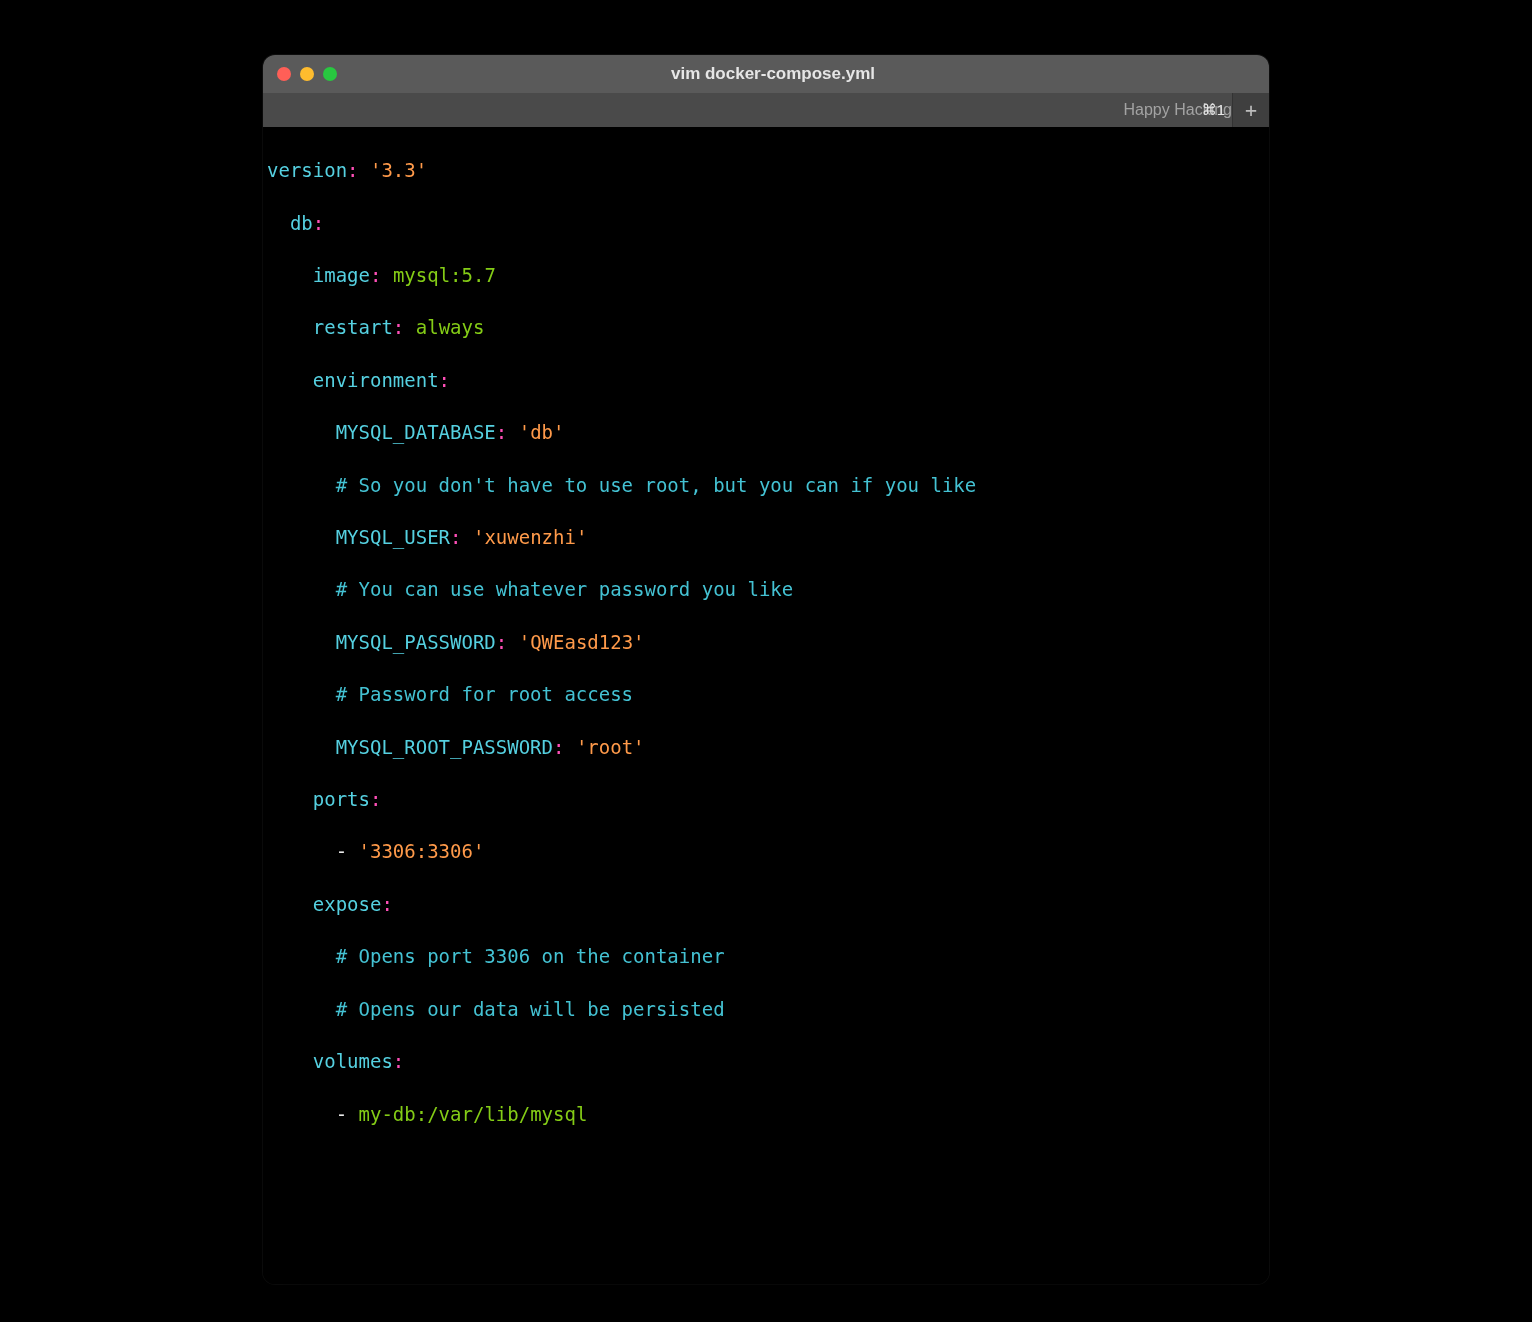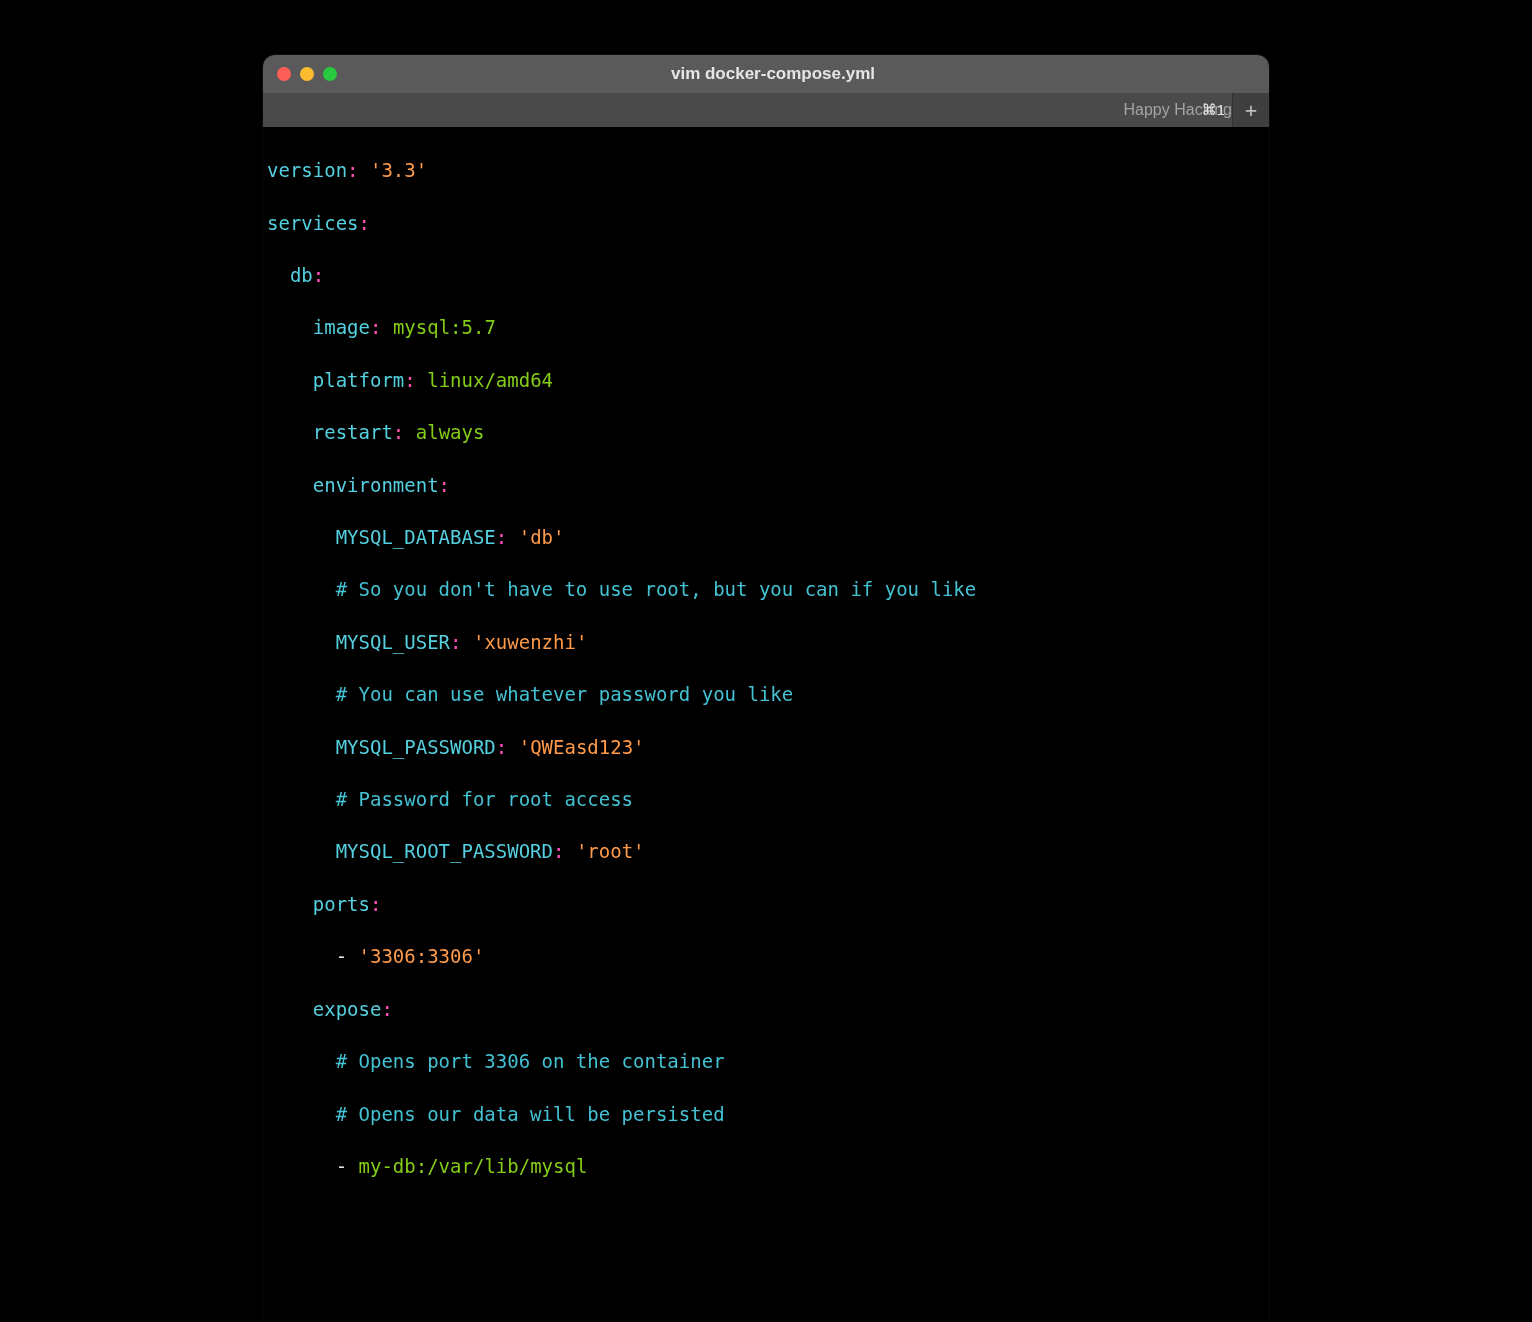--- a/index.html
+++ b/index.html
@@ -124,38 +124,37 @@
       <span>Happy Hacking</span>
     </div>
     <div class="tab-shortcut">⌘1</div>
     <div class="tab-plus">
       <span>+</span>
     </div>
   </div>
 
   <div class="editor">
 <div class="line"><span class="key">version</span><span class="colon">:</span> <span class="str">'3.3'</span></div>
-<div class="line"><span class="key">services</span><span class="colon">:</span></div>
 <div class="line">  <span class="key">db</span><span class="colon">:</span></div>
 <div class="line">    <span class="key">image</span><span class="colon">:</span> <span class="val">mysql:5.7</span></div>
-<div class="line">    <span class="key">platform</span><span class="colon">:</span> <span class="val">linux/amd64</span></div>
 <div class="line">    <span class="key">restart</span><span class="colon">:</span> <span class="val">always</span></div>
 <div class="line">    <span class="key">environment</span><span class="colon">:</span></div>
 <div class="line">      <span class="key">MYSQL_DATABASE</span><span class="colon">:</span> <span class="str">'db'</span></div>
 <div class="line">      <span class="comment"># So you don't have to use root, but you can if you like</span></div>
 <div class="line">      <span class="key">MYSQL_USER</span><span class="colon">:</span> <span class="str">'xuwenzhi'</span></div>
 <div class="line">      <span class="comment"># You can use whatever password you like</span></div>
 <div class="line">      <span class="key">MYSQL_PASSWORD</span><span class="colon">:</span> <span class="str">'QWEasd123'</span></div>
 <div class="line">      <span class="comment"># Password for root access</span></div>
 <div class="line">      <span class="key">MYSQL_ROOT_PASSWORD</span><span class="colon">:</span> <span class="str">'root'</span></div>
 <div class="line">    <span class="key">ports</span><span class="colon">:</span></div>
 <div class="line">      <span class="dash">-</span> <span class="str">'3306:3306'</span></div>
 <div class="line">    <span class="key">expose</span><span class="colon">:</span></div>
 <div class="line">      <span class="comment"># Opens port 3306 on the container</span></div>
 <div class="line">      <span class="comment"># Opens our data will be persisted</span></div>
+<div class="line">    <span class="key">volumes</span><span class="colon">:</span></div>
 <div class="line">      <span class="dash">-</span> <span class="val">my-db:/var/lib/mysql</span></div>
 
 
 
 
   </div>
 
 </div>
 
 </body></html>

